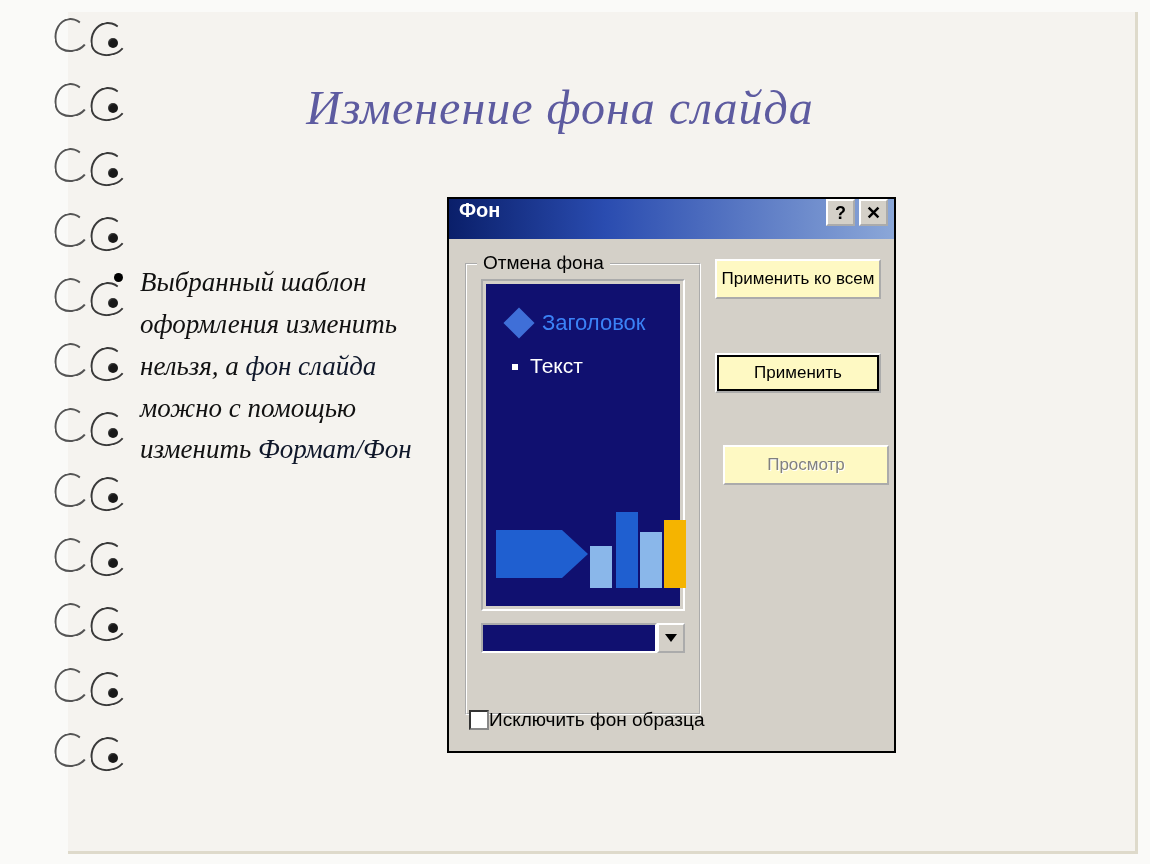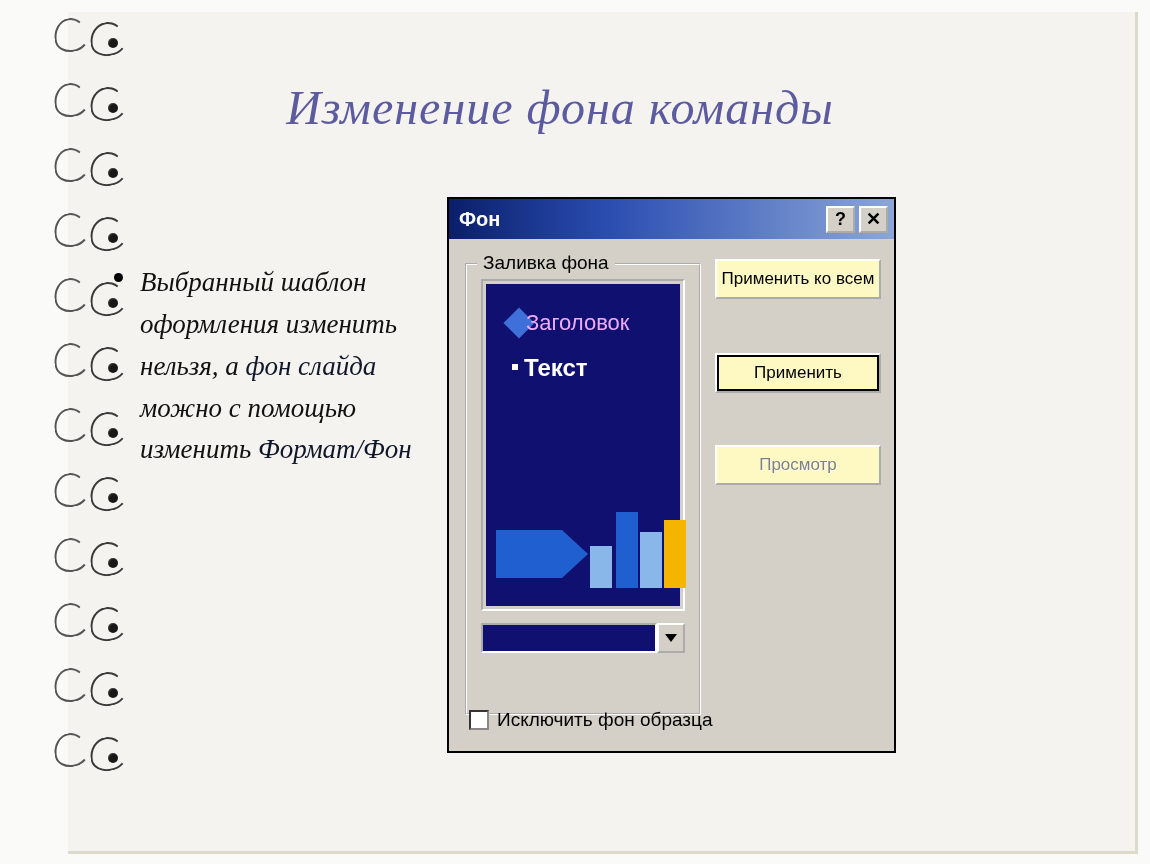--- a/index.html
+++ b/index.html
@@ -88,21 +88,20 @@
     background: #d4d0c8;
     border: 2px solid #000;
     font-family: Tahoma, Arial, sans-serif;
     font-style: normal;
   }
   .titlebar {
     height: 40px;
     background: linear-gradient(to right, #0a1f6a 0%, #2a4cb0 35%, #8ba7d8 100%);
     color: #fff;
     display: flex;
-    align-items: center;
     justify-content: space-between;
     padding: 0 6px 0 10px;
     font-weight: bold;
     font-size: 20px;
   }
   .titlebar .buttons { display: flex; gap: 4px; }
   .tb-btn {
     width: 29px; height: 27px;
     background: #d4d0c8;
     border: 2px outset #fff;
@@ -146,36 +145,35 @@
   }
   .preview-inner .diamond {
     position: absolute;
     left: 22px; top: 28px;
     width: 22px; height: 22px;
     background: #3f6fd8;
     transform: rotate(45deg);
   }
   .preview-inner .hdr {
     position: absolute;
-    left: 40px; top: 26px;
-    color: #f0abfc;
+    left: 56px; top: 26px;
+    color: #3b82f6;
     font-size: 22px;
   }
   .preview-inner .bullet2 {
     position: absolute;
     left: 26px; top: 80px;
     width: 6px; height: 6px;
     background: #fff;
   }
   .preview-inner .txt {
     position: absolute;
-    left: 38px; top: 70px;
+    left: 44px; top: 70px;
     color: #fff;
-    font-size: 24px;
-    font-weight: bold;
+    font-size: 21px;
   }
   .preview-inner .arrow {
     position: absolute;
     left: 10px; bottom: 28px;
     width: 66px; height: 48px;
     background: #1f5fd0;
   }
   .preview-inner .arrow::after {
     content: "";
     position: absolute;
@@ -210,21 +208,21 @@
     background: #d4d0c8;
     border: 2px outset #fff;
     display: flex; align-items: center; justify-content: center;
     cursor: pointer;
   }
   .combo-btn svg { width: 12px; height: 8px; }
 
   .check-row {
     position: absolute;
     left: 20px; bottom: 20px;
-    display: flex; align-items: center; gap: 8px;
+    display: flex; align-items: center; gap: 0;
     font-size: 19px;
   }
   .checkbox {
     width: 20px; height: 20px;
     background: #fff;
     border: 2px inset #888;
     cursor: pointer;
   }
 
   .btn {
@@ -235,21 +233,21 @@
     border: 2px outset #fff;
     font-size: 17px;
     display: flex; align-items: center; justify-content: center;
     cursor: pointer;
   }
   .btn.default { box-shadow: 0 0 0 2px #000 inset; font-weight: normal; }
   .btn.disabled { color: #808080; text-shadow: 1px 1px 0 #fff; cursor: default; }
   .btn1 { top: 20px; }
   .btn2 { top: 82px; margin-top: 32px; }
   .btn3 { top: 144px; }
-  .btn4 { top: 206px; }
+  .btn4 { top: 206px; margin-left: 8px; }
 </style>
 </head>
 <body>
 
 <div class="slide">
   <div class="panel"></div>
 
   <div class="binding">
     <div class="ring">
         <div class="wire"></div>
@@ -306,21 +304,21 @@
         <div class="wire"></div>
         <div class="hole"></div>
       </div>
     <div class="ring">
         <div class="wire"></div>
         <div class="wire"></div>
         <div class="hole"></div>
       </div>
   </div>
 
-  <div class="title">Изменение фона команды</div>
+  <div class="title">Изменение фона слайда</div>
 
   <div class="body-text">
     <span class="bullet"></span>
     <span>Выбранный шаблон оформления изменить нельзя, а </span><span class="accent">фон слайда</span><span> можно с помощью изменить </span><span class="accent">Формат/Фон</span>
   </div>
 
   <div class="dialog">
     <div class="titlebar">
       <span>Фон</span>
       <div class="buttons">
@@ -328,21 +326,21 @@
           <span>?</span>
         </div>
         <div class="tb-btn">
           <span>✕</span>
         </div>
       </div>
     </div>
     <div class="dialog-body">
 
       <div class="groupbox">
-        <div class="groupbox-label">Заливка фона</div>
+        <div class="groupbox-label">Отмена фона</div>
 
         <div class="preview">
           <div class="preview-inner">
             <div class="diamond"></div>
             <div class="hdr">Заголовок</div>
             <div class="bullet2"></div>
             <div class="txt">Текст</div>
             <div class="arrow"></div>
             <div class="bar b1"></div>
             <div class="bar b2"></div>

